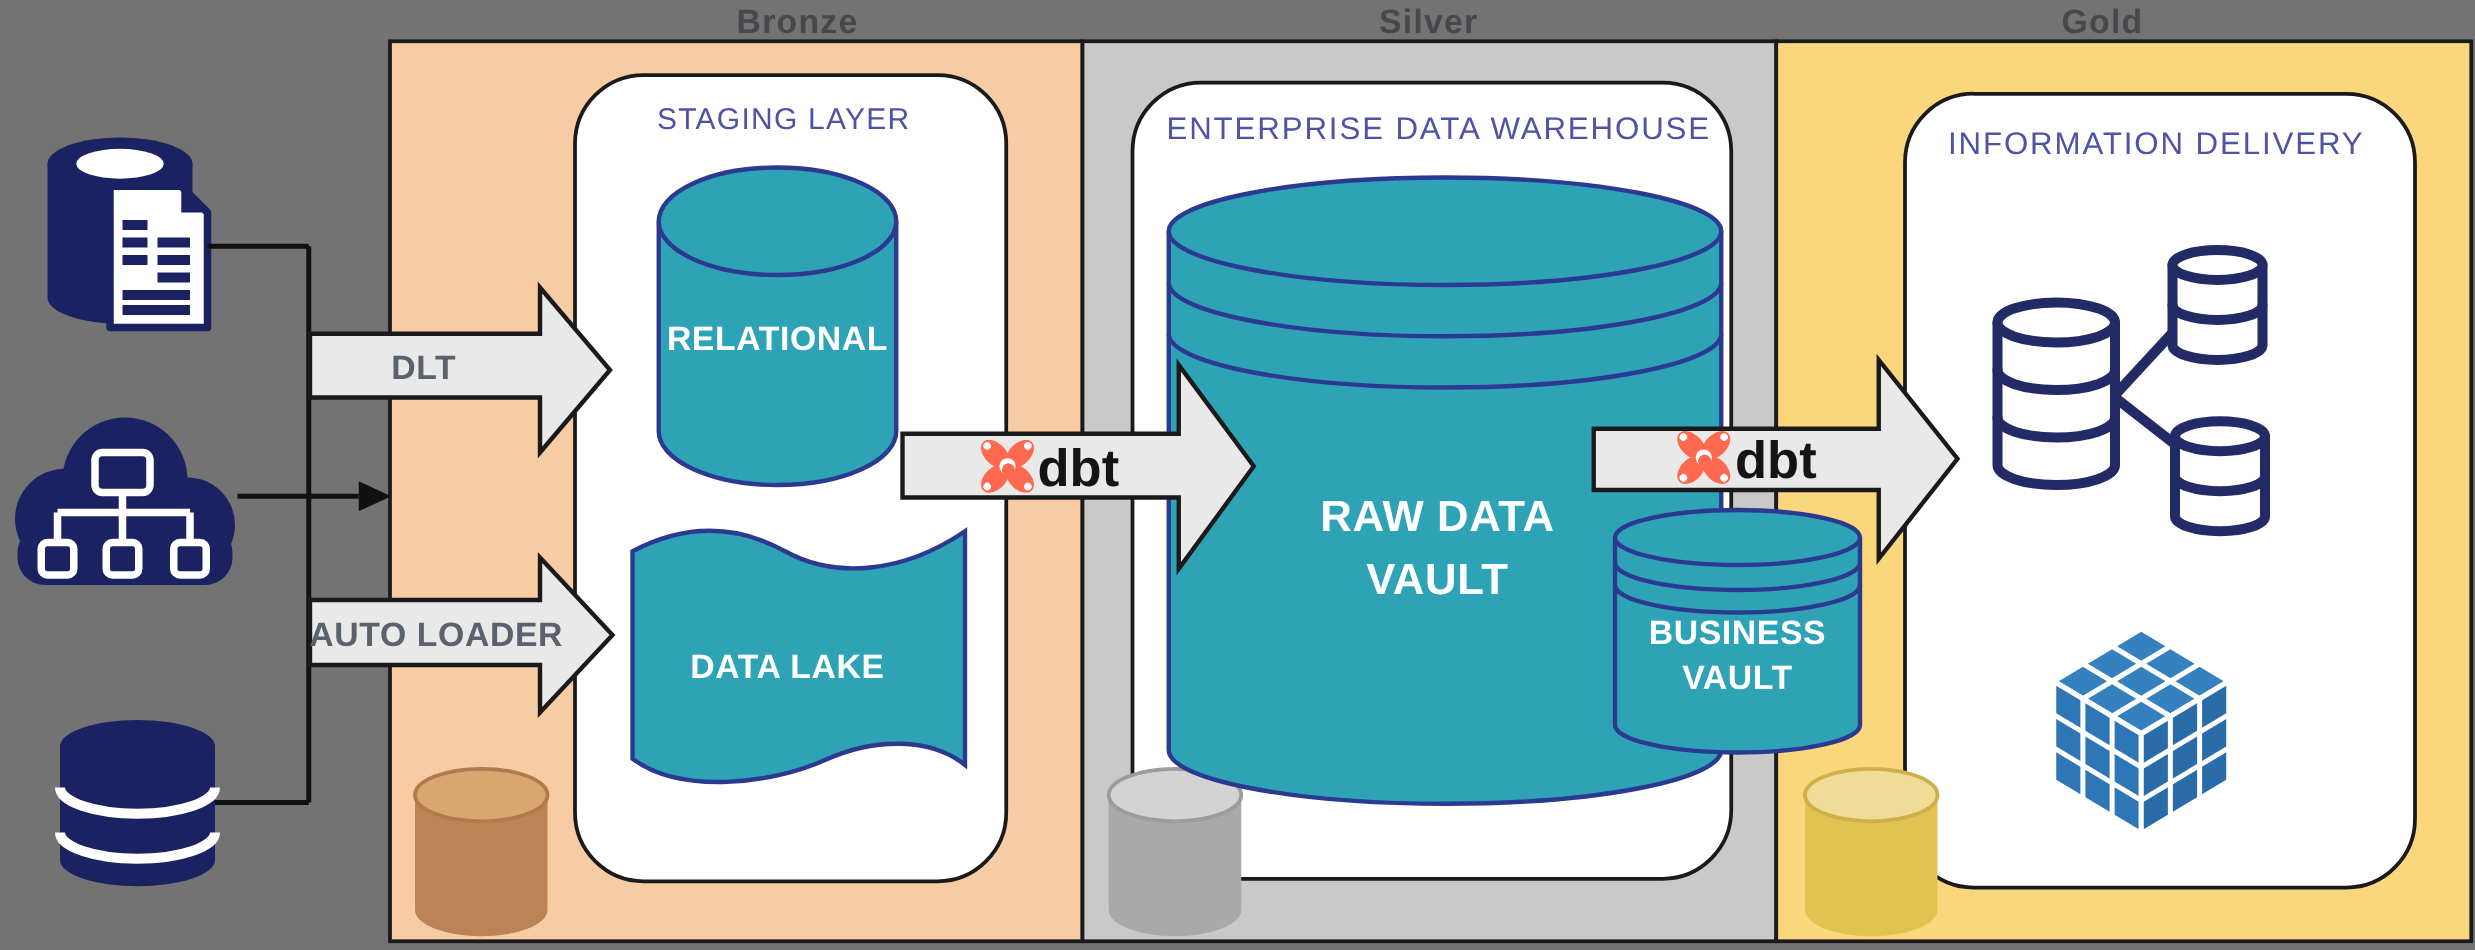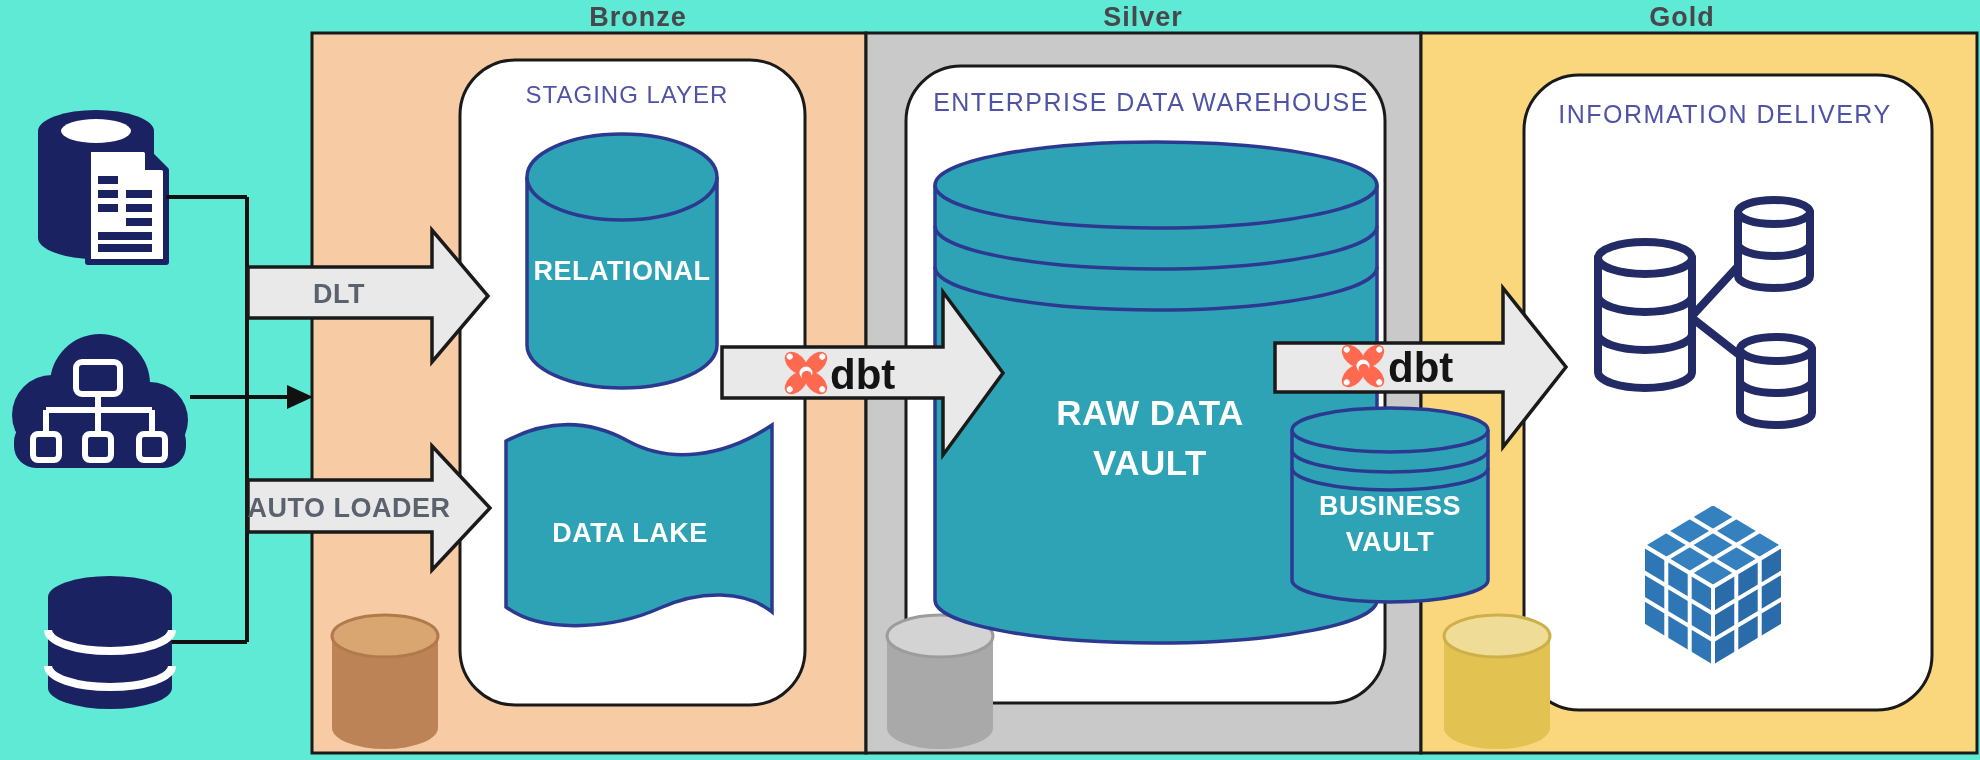--- a/index.html
+++ b/index.html
@@ -1,16 +1,16 @@
 <!DOCTYPE html>
 <html><head>
 <meta charset="utf-8">
 <style>
   html,body{margin:0;padding:0;background:#ffffff;}
-  .stage{position:relative;width:1980px;height:760px;background:#5eead4;overflow:hidden;}
+  .stage{position:relative;width:1980px;height:760px;background:#737373;overflow:hidden;}
   svg{display:block;}
   text{font-family:"Liberation Sans","DejaVu Sans",sans-serif;}
   .h-label{font-size:27px;font-weight:bold;fill:#47474C;letter-spacing:1px;}
   .box-label{font-size:25px;fill:#4E53A5;letter-spacing:1.5px;}
   .box-label-sm{font-size:24px;fill:#4E53A5;letter-spacing:1px;}
   .shape-label{font-weight:bold;fill:#ffffff;letter-spacing:0.5px;}
   .arrow-label{font-size:27px;font-weight:bold;fill:#5A626E;letter-spacing:0.5px;}
   .dbt-label{font-size:42px;font-weight:bold;fill:#141414;}
 </style>
 </head>

